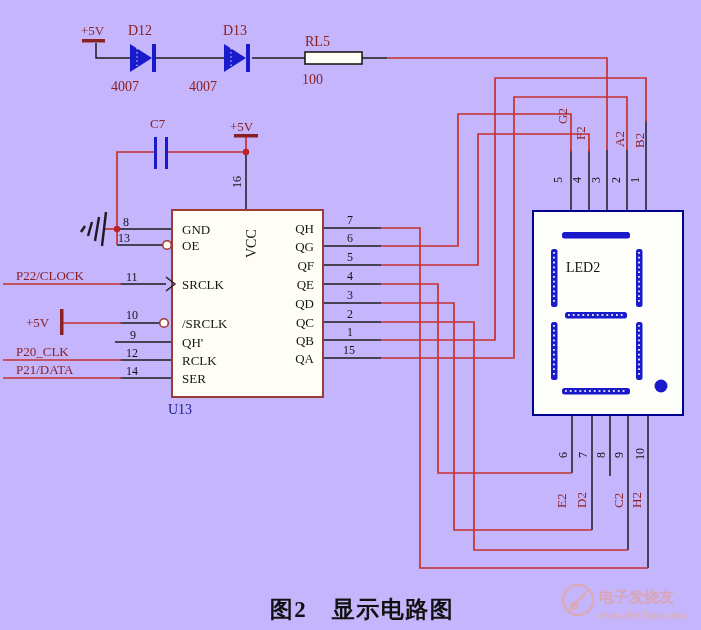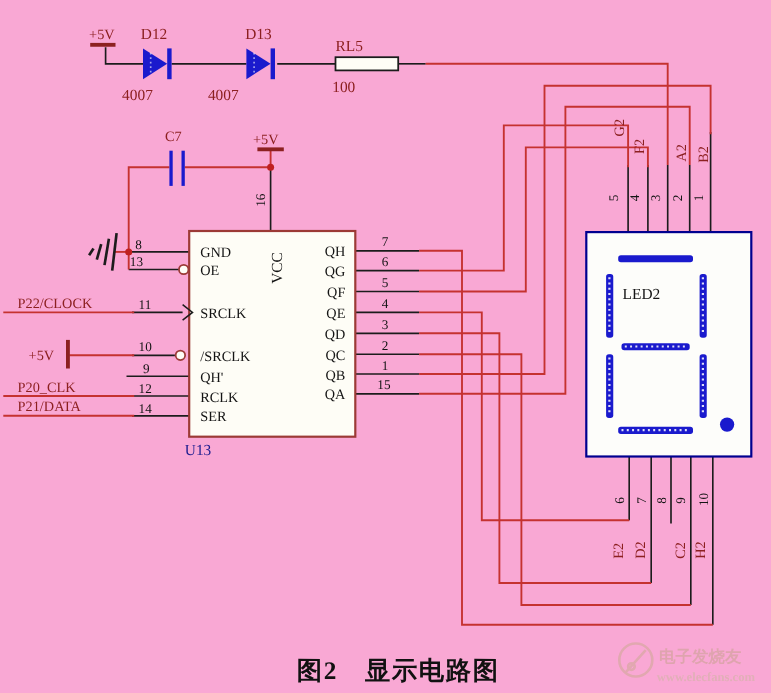--- a/index.html
+++ b/index.html
@@ -1,16 +1,16 @@
 <!DOCTYPE html>
 <html><head>
 <meta charset="utf-8">
 <style>
   html,body{margin:0;padding:0;background:#fefdf6;}
-  .canvas{position:relative;width:701px;height:630px;background:#f9a8d4;overflow:hidden;}
+  .canvas{position:relative;width:701px;height:630px;background:#c4b5fd;overflow:hidden;}
   svg{display:block;font-family:"Liberation Serif",serif;}
   
   .wb{stroke:#1c1c1c;stroke-width:1.5;fill:none;}
   .wr{stroke:#c53230;stroke-width:1.7;fill:none;}
   .dotj{fill:#c02020;stroke:none;}
   
   .blue{fill:#1a1acd;stroke:none;}
   .seg{fill:#1a1acd;stroke:none;}
   .segdash{stroke:#ffffff;stroke-width:2;fill:none;stroke-dasharray:1.8 3;opacity:.85;}
   .diodedash{stroke:#ffffff;stroke-width:1.5;fill:none;stroke-dasharray:1.5 2.6;opacity:.6;}

